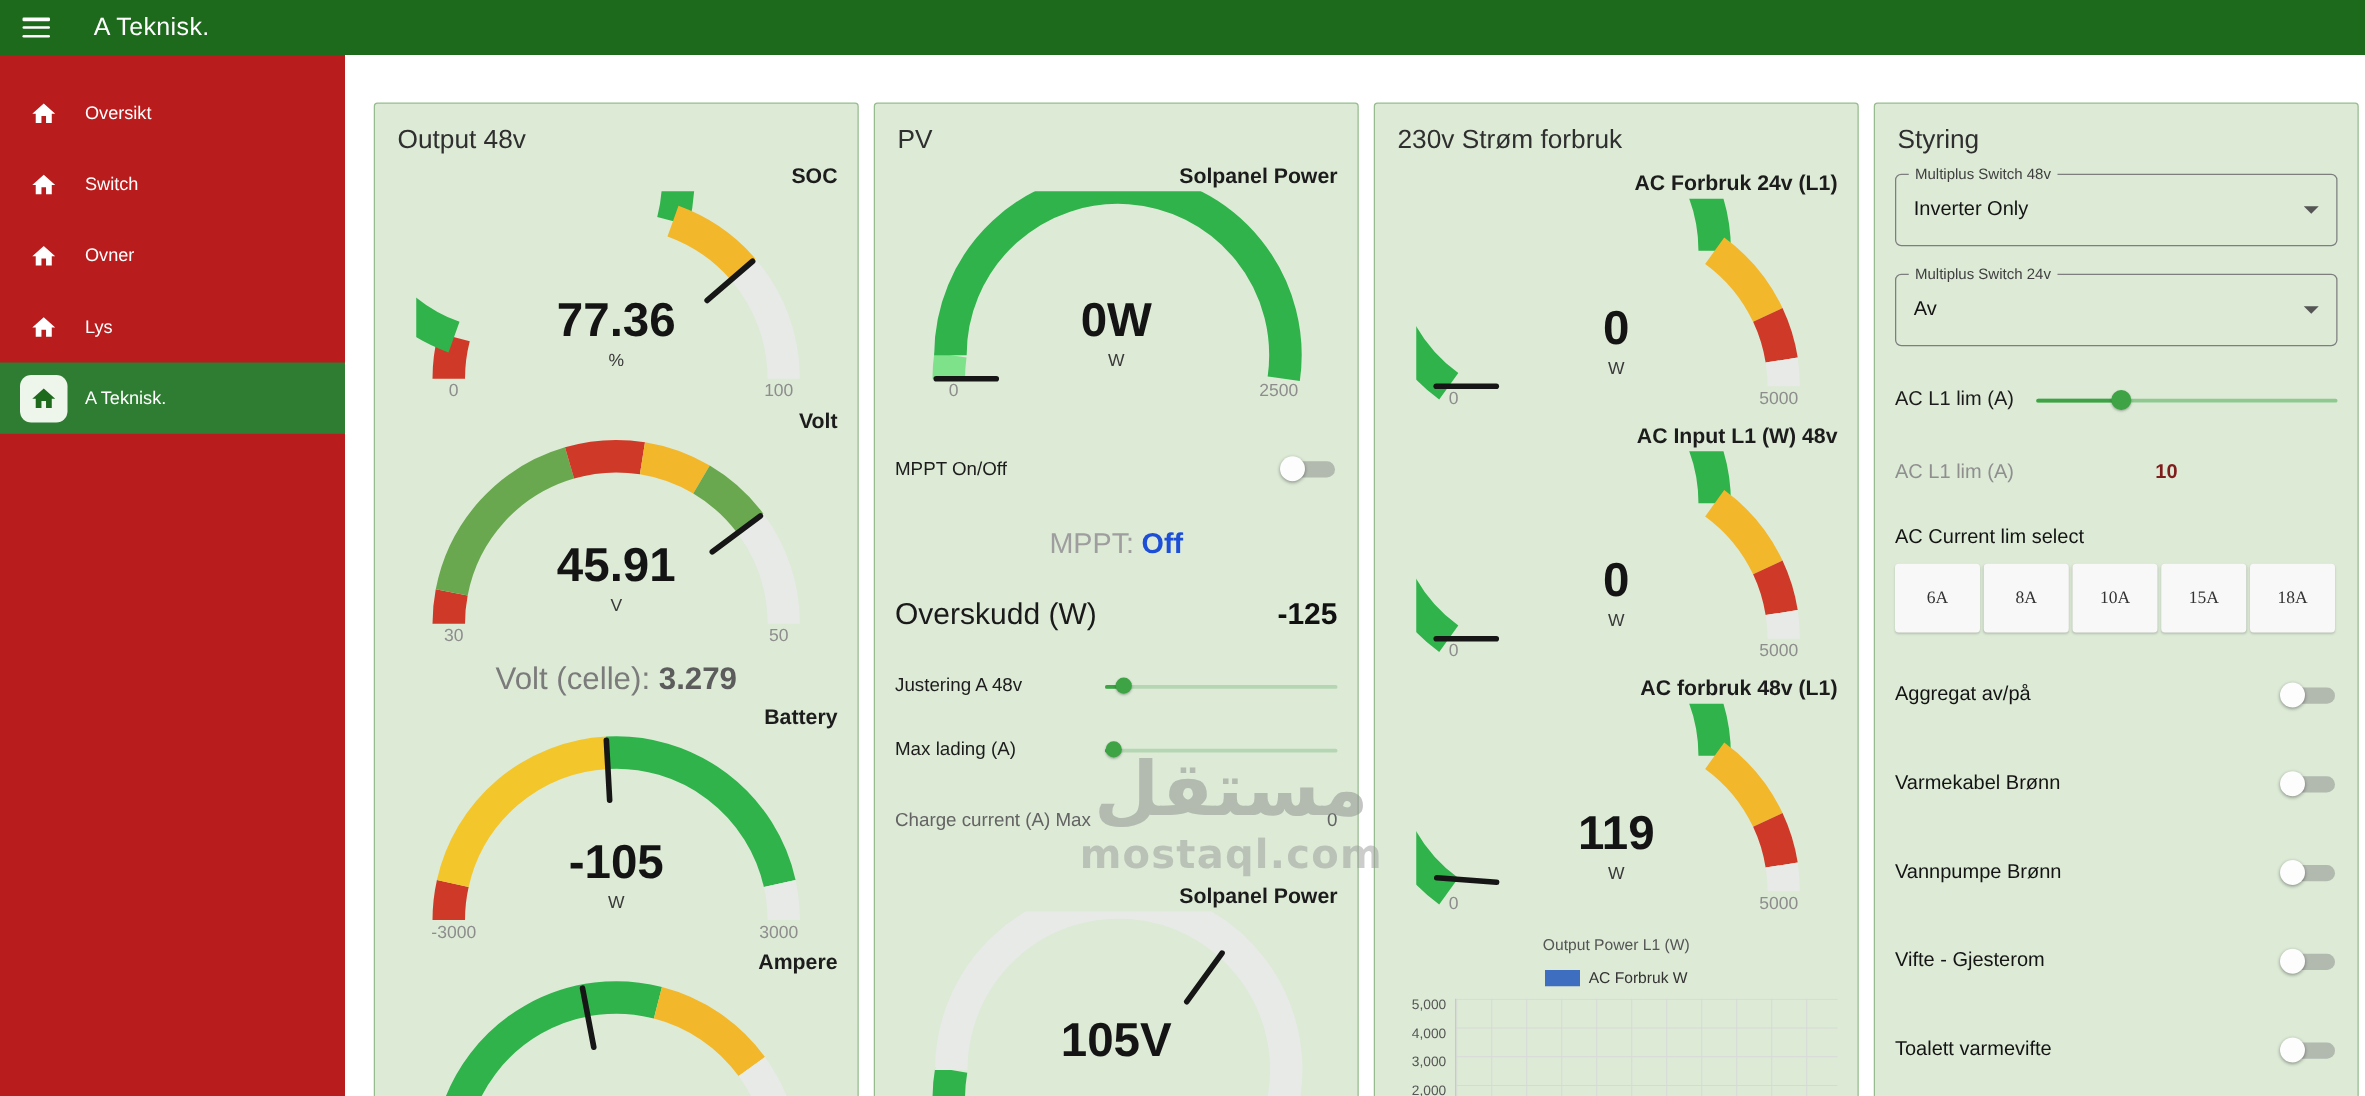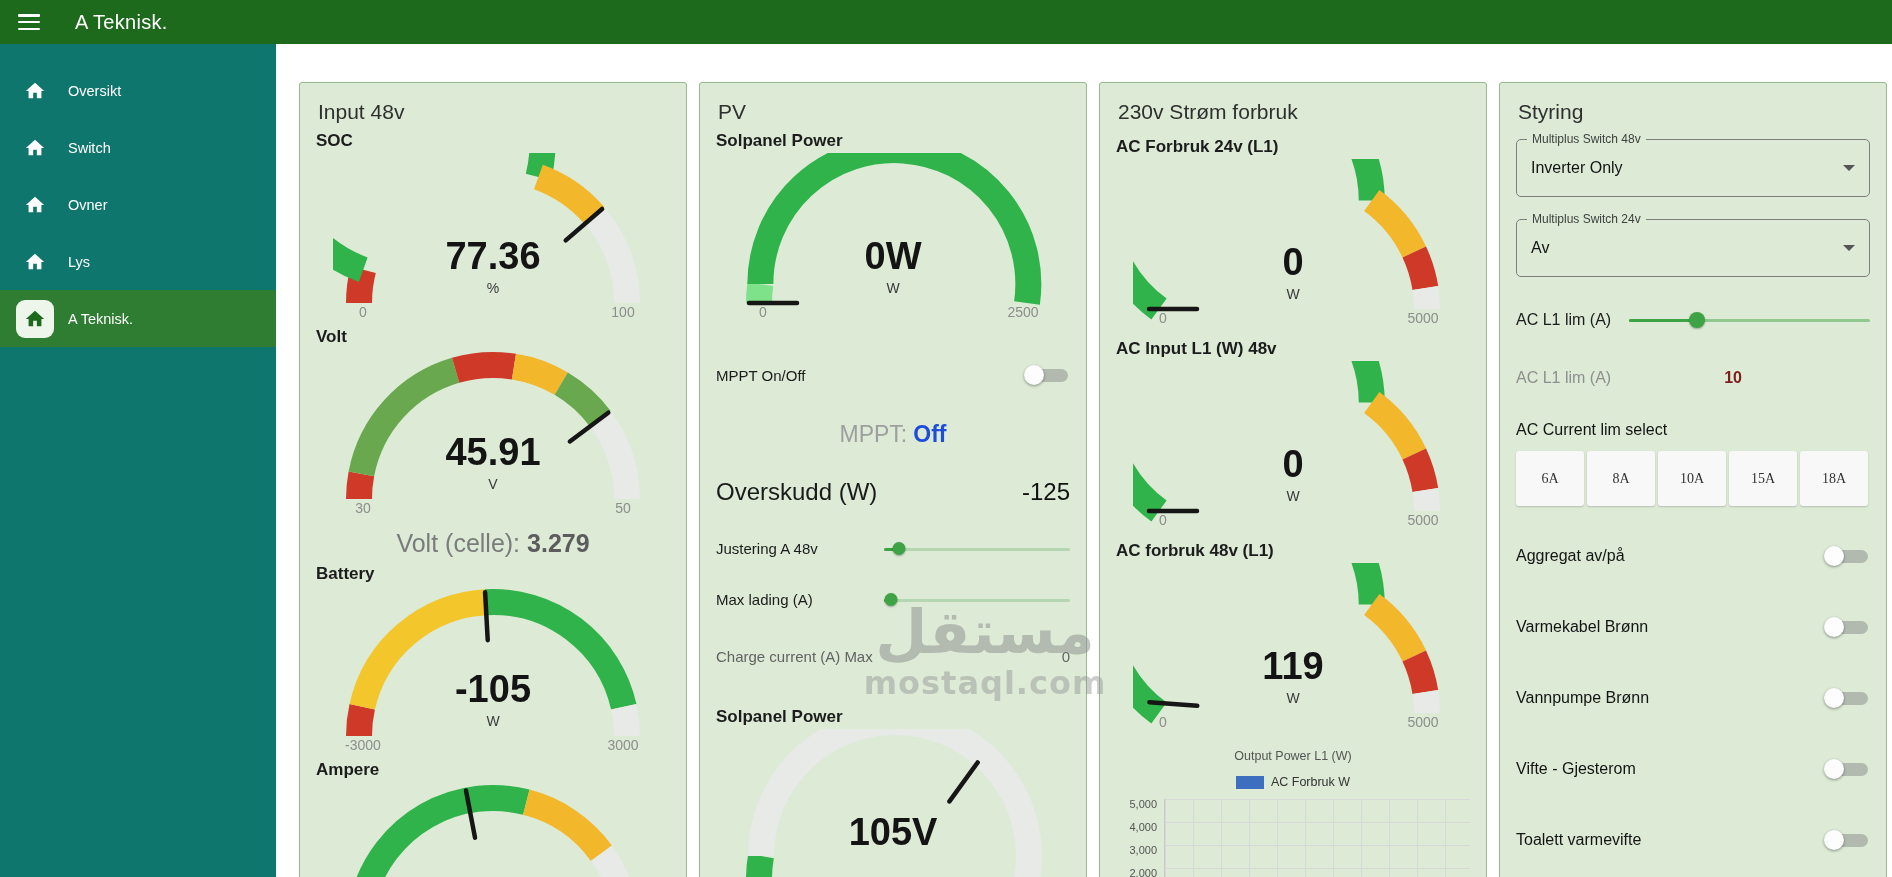--- a/index.html
+++ b/index.html
@@ -8,58 +8,58 @@
 
   
   .topbar{position:absolute;top:0;left:0;width:100%;height:44px;background:#1d6a1d;
           display:flex;align-items:center;z-index:20;}
   .hamburger{width:22px;height:16px;margin-left:18px;background:none;border:none;padding:0;
              display:flex;flex-direction:column;justify-content:space-between;cursor:pointer;}
   .hamburger span{display:block;height:2.5px;background:#fff;border-radius:1px;}
   .app-title{color:#fff;font-size:20px;margin-left:35px;letter-spacing:.3px;}
 
   
-  .sidebar{position:absolute;top:44px;left:0;width:276px;height:833px;background:#0f766e;
+  .sidebar{position:absolute;top:44px;left:0;width:276px;height:833px;background:#b91c1c;
            padding-top:18px;box-sizing:border-box;}
   .nav-item{height:57px;display:flex;align-items:center;gap:14px;padding:0 10px 0 16px;cursor:pointer;}
   .nav-item .iconwrap{width:38px;height:38px;border-radius:9px;display:flex;align-items:center;
                       justify-content:center;color:#ffffff;flex:none;}
   .nav-item.selected{background:#2f7d33;}
   .nav-item.selected .iconwrap{background:#eef5ea;color:#1d6a1d;}
   .nav-label{color:#ffffff;font-size:14.5px;}
 
   
   .content{position:absolute;left:276px;top:44px;right:0;bottom:0;background:#fff;overflow:hidden;}
   .cards{display:flex;gap:12px;padding:38px 0 0 23px;align-items:flex-start;}
   .card{width:388px;flex:none;background:#dcead6;border:1px solid #96bb8e;border-radius:3px;
         padding:14px 16px;box-sizing:border-box;min-height:1050px;}
   .card-title{font-size:21px;font-weight:400;color:#2f2f2f;margin:2px 0 0 2px;line-height:26px;}
 
   
   .gauge-block{margin-top:2px;}
   .g230 .gauge-block{margin-top:10px;}
-  .gauge-title{font-size:17px;font-weight:700;color:#1c1c1c;text-align:left;margin-top:4px;line-height:24px;}
+  .gauge-title{font-size:17px;font-weight:700;color:#1c1c1c;text-align:right;margin-top:4px;line-height:24px;}
   .gauge{width:320px;margin:0 auto;}
   .gauge svg{display:block;width:100%;}
   .gv{font-family:"Liberation Sans",sans-serif;font-size:38px;font-weight:700;fill:#141414;text-anchor:middle;}
   .gu{font-family:"Liberation Sans",sans-serif;font-size:14px;fill:#3a3a3a;text-anchor:middle;}
   .gl{font-family:"Liberation Sans",sans-serif;font-size:14px;fill:#8d8d8d;text-anchor:middle;}
 
   .volt-celle{text-align:center;font-size:25px;color:#7b7b7b;margin:12px 0 2px;}
   .volt-celle b{color:#5c5c5c;font-weight:700;}
 
   
   .row{display:flex;align-items:center;justify-content:space-between;}
   .row-label{font-size:15px;color:#1c1c1c;}
   .mppt-row{margin-top:44px;}
   .mppt-status{text-align:center;margin-top:36px;font-size:23px;color:#9e9e9e;}
   .mppt-status b{color:#1d4ed8;margin-left:6px;}
   .overskudd{margin-top:30px;}
   .overskudd .lbl{font-size:24px;color:#1a1a1a;}
-  .overskudd .val{font-size:24px;font-weight:400;color:#111;}
+  .overskudd .val{font-size:24px;font-weight:700;color:#111;}
   .slider-row{margin-top:34px;}
   .charge-row{margin-top:40px;}
   .charge-row .row-label,.charge-row .val{font-size:15px;color:#636363;}
   .pv2-title{margin-top:40px;}
 
   
   .slider{position:relative;height:14px;width:186px;cursor:pointer;flex:none;}
   .slider .track{position:absolute;top:6px;left:0;right:0;height:3px;background:#b5d6b3;border-radius:2px;}
   .slider .fill{position:absolute;top:6px;left:0;height:3px;background:#3da345;border-radius:2px;}
   .slider .thumb{position:absolute;top:0;width:13px;height:13px;border-radius:50%;background:#3da345;
@@ -167,21 +167,21 @@
         </svg>
     </span>
     <span class="nav-label">A Teknisk.</span>
   </div>
 </nav>
 
 <main class="content">
   <div class="cards">
 
     <section class="card">
-      <h2 class="card-title">Input 48v</h2>
+      <h2 class="card-title">Output 48v</h2>
 
       <div class="gauge-block">
         <div class="gauge-title">SOC</div>
         <div class="gauge">
             <svg viewBox="0 0 320 168" xmlns="http://www.w3.org/2000/svg">
               <path d="M 26.00 150.00 A 134 134 0 0 1 30.21 116.68" fill="none" stroke="#cf3a28" stroke-width="26"></path>
               <path d="M 30.21 116.68 A 134 134 0 1 1 205.39 23.92" fill="none" stroke="#2fb34a" stroke-width="26"></path>
               <path d="M 205.39 23.92 A 134 134 0 0 1 261.51 62.53" fill="none" stroke="#f3b72c" stroke-width="26"></path>
               <path d="M 261.51 62.53 A 134 134 0 0 1 294.00 150.00" fill="none" stroke="#e7eae6" stroke-width="26"></path>
               <line x1="232.72" y1="87.33" x2="269.09" y2="56.00" stroke="#161616" stroke-width="4.5" stroke-linecap="round"></line>

